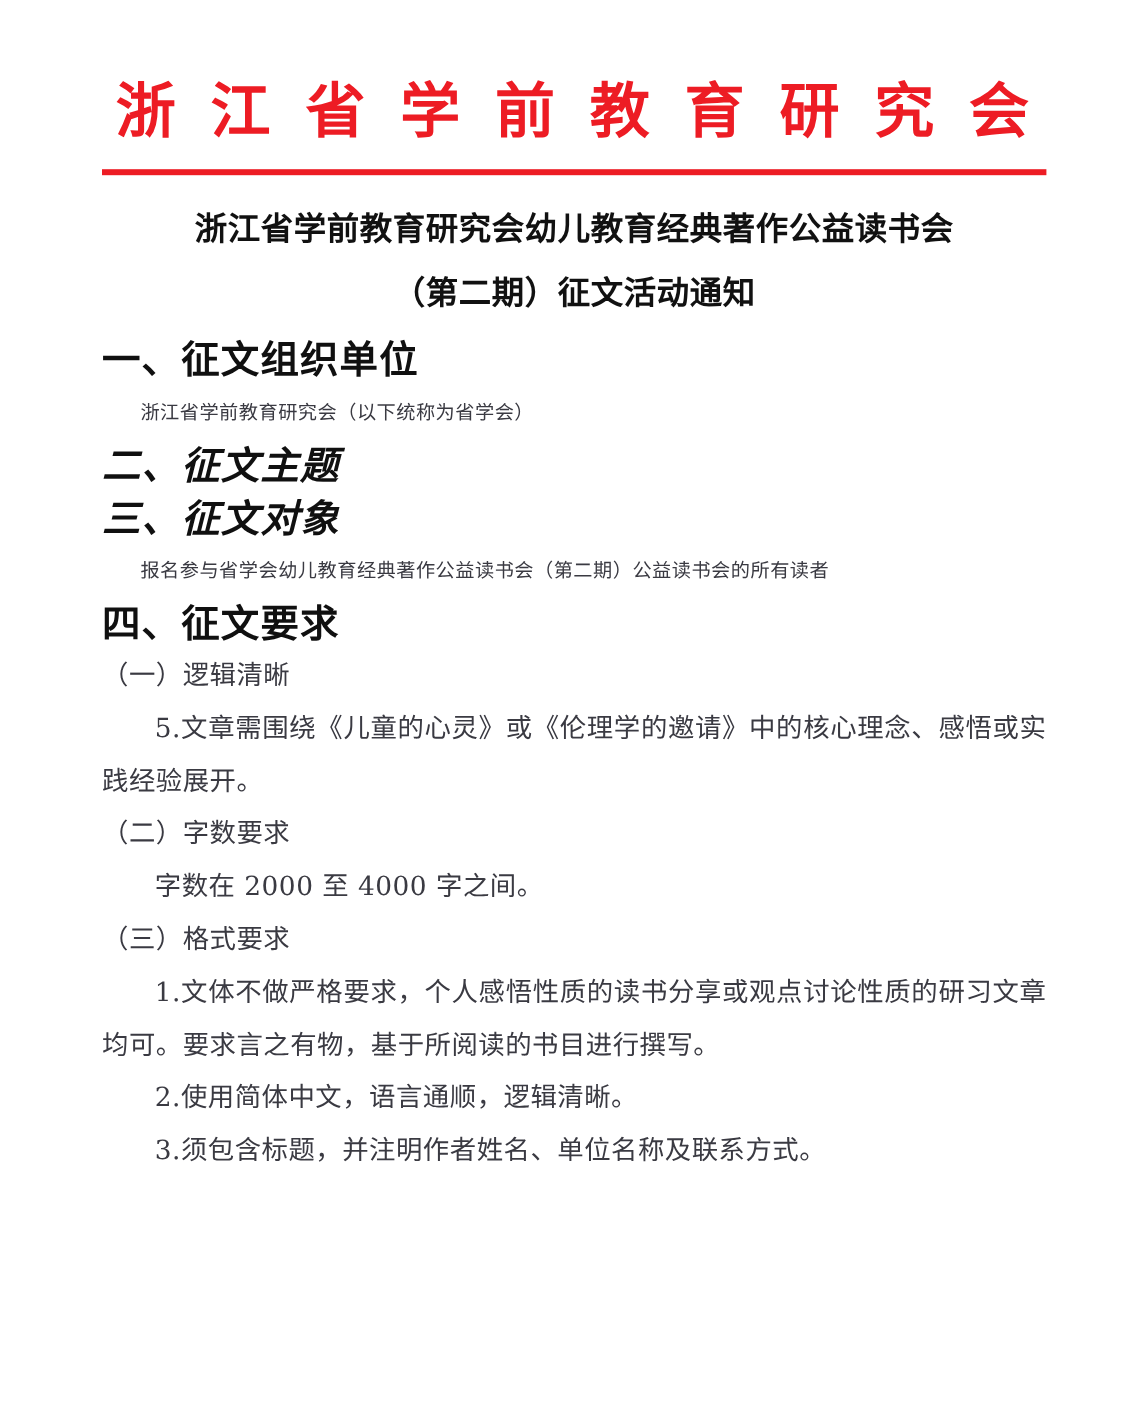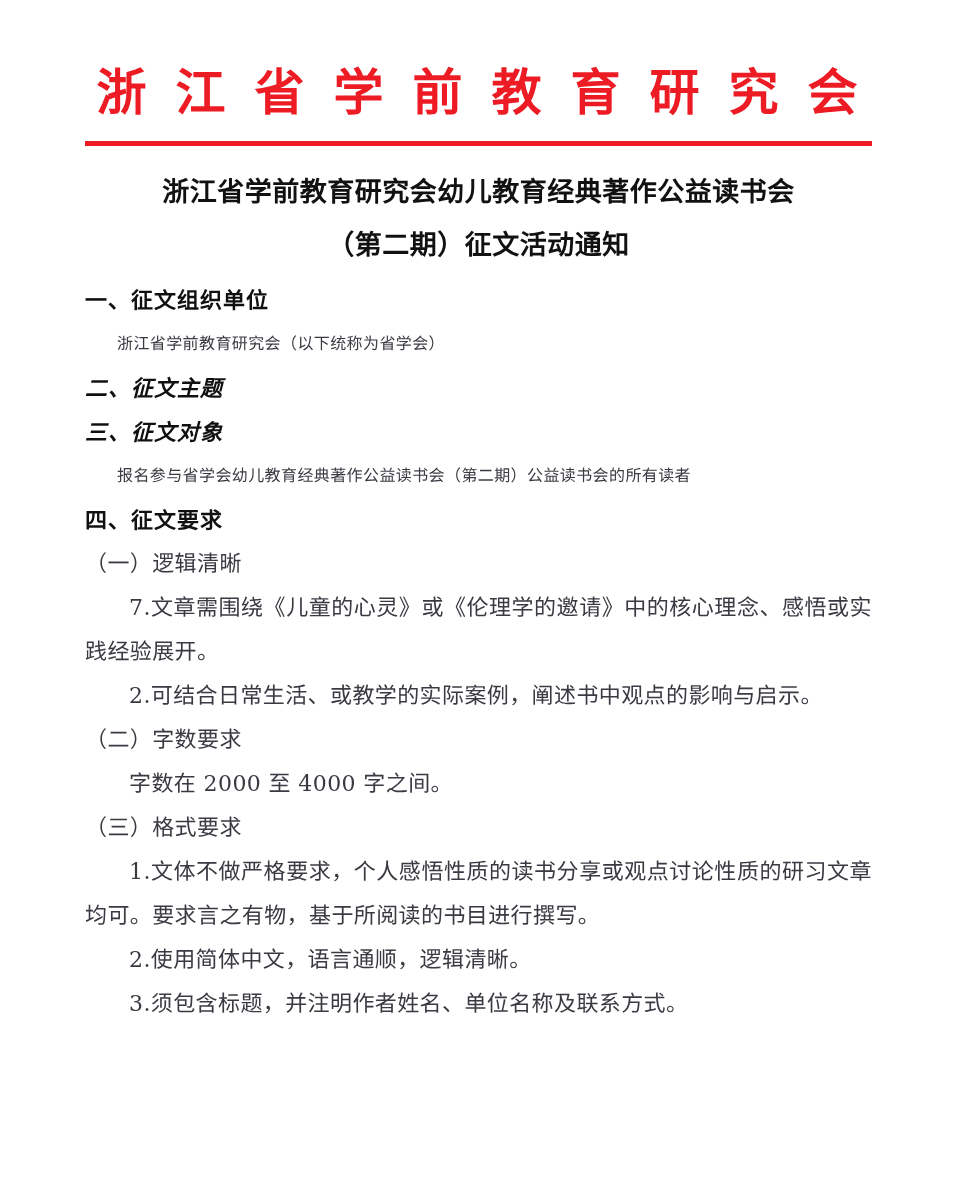--- a/index.html
+++ b/index.html
@@ -77,21 +77,21 @@
     left: 85px;
     top: 278px;
     width: 787px;
   }
 
   h2.section-heading {
     margin: 0;
     padding: 0;
     font-family: "DejaVu Serif", "Liberation Serif", serif;
     font-weight: bold;
-    font-size: 22px;
+    font-size: 32px;
     line-height: 44px;
     color: #101010;
     letter-spacing: 1px;
   }
   .sec-gap-1 { margin-top: 0; }
   .sec-gap   { margin-top: 14px; font-style: italic; }
   .sec-gap-lg{ margin-top: 20px; }
 
   p.body-text {
     margin: 0;
@@ -152,22 +152,21 @@
     <p class="body-text indent2">浙江省学前教育研究会（以下统称为省学会）</p>
 
     <h2 class="section-heading sec-gap">二、征文主题</h2>
 
     <h2 class="section-heading sec-gap">三、征文对象</h2>
     <p class="body-text indent2">报名参与省学会幼儿教育经典著作公益读书会（第二期）公益读书会的所有读者</p>
 
     <h2 class="section-heading sec-gap-lg">四、征文要求</h2>
 
     <h3 class="sub-heading sub-gap">（一）逻辑清晰</h3>
-    <p class="list-item">7.文章需围绕《儿童的心灵》或《伦理学的邀请》中的核心理念、感悟或实践经验展开。</p>
-    <p class="list-item">2.可结合日常生活、或教学的实际案例，阐述书中观点的影响与启示。</p>
+    <p class="list-item">5.文章需围绕《儿童的心灵》或《伦理学的邀请》中的核心理念、感悟或实践经验展开。</p>
 
     <h3 class="sub-heading">（二）字数要求</h3>
     <p class="list-item">字数在 2000 至 4000 字之间。</p>
 
     <h3 class="sub-heading">（三）格式要求</h3>
     <p class="list-item">1.文体不做严格要求，个人感悟性质的读书分享或观点讨论性质的研习文章均可。要求言之有物，基于所阅读的书目进行撰写。</p>
     <p class="list-item">2.使用简体中文，语言通顺，逻辑清晰。</p>
     <p class="list-item">3.须包含标题，并注明作者姓名、单位名称及联系方式。</p>
 
   </div>

